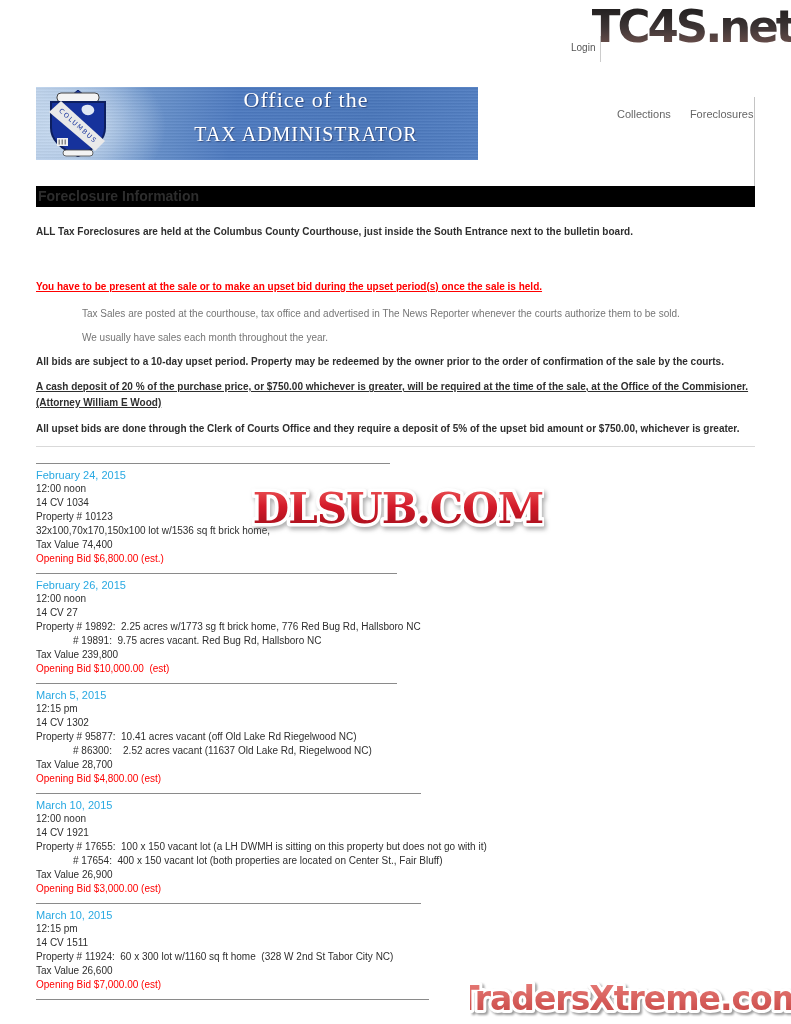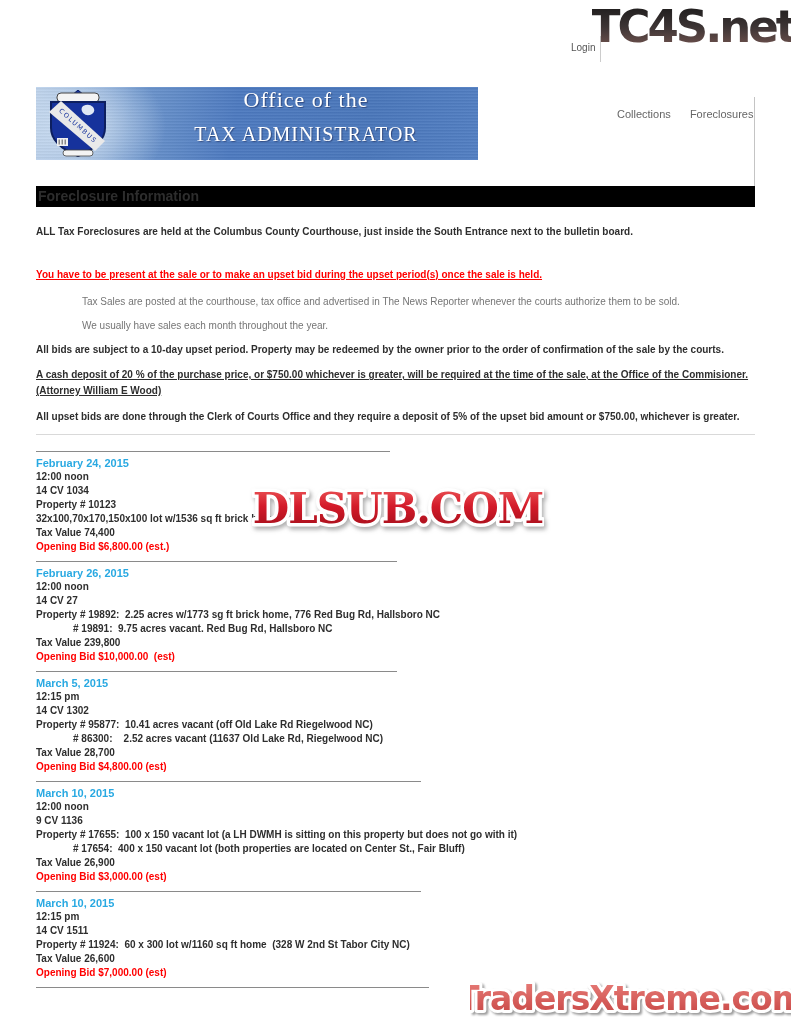--- a/index.html
+++ b/index.html
@@ -34,26 +34,26 @@
   
   .title-bar { position:absolute; left:36px; top:186px; width:719px; height:21px; background:#000; }
   .title-bar h1 { font-size:14px; font-weight:bold; color:#2d2d2d; padding:2px 0 0 2px; }
 
   
   .content { position:absolute; left:36px; top:225px; width:719px; font-size:10px; line-height:13px; }
   .p-bold { color:#2e2e2e; font-weight:bold; margin-bottom:11px; }
   .p-red  { color:#ff0000; font-weight:bold; text-decoration:underline; margin-bottom:14px; }
   .p-gray { color:#757575; margin-bottom:11px;margin-left:46px; }
   .p-underline { text-decoration:underline; }
-  .mb-lg { margin-bottom:30px; }
+  .mb-lg { margin-bottom:42px; }
   .p-two { line-height:16px; }
   .rule { border:none; border-top:1px solid #d9d9d9; margin:8px 0 16px 0; }
 
   
-  .listing { margin-bottom:7px; font-size:10px; line-height:14px; font-weight:bold; color:#2e2e2e; }
+  .listing { margin-bottom:7px; font-size:10px; line-height:14px; font-weight:normal; color:#2e2e2e; }
   .sep { border-top:1px solid #8a8a8a; height:0; margin-bottom:4px; }
   .sep-a { width:354px; } .sep-b { width:361px; } .sep-c { width:385px; }
   .listing .date { color:#29a9e2; font-size:11px; }
   .listing .line { white-space:pre-wrap; }
   .listing .indent { padding-left:37px; }
   .listing .bid { color:#ff0000; }
   .final-sep { border-top:1px solid #8a8a8a; width:393px; margin-top:2px; }
 
   
   .wm-dlsub { position:absolute; left:252px; top:483px; filter: drop-shadow(2px 3px 2px rgba(110,110,110,.55)); }
@@ -149,21 +149,21 @@
       <div class="line">Property # 95877:  10.41 acres vacant (off Old Lake Rd Riegelwood NC)</div>
       <div class="line indent"># 86300:    2.52 acres vacant (11637 Old Lake Rd, Riegelwood NC)</div>
       <div class="line">Tax Value 28,700</div>
       <div class="line bid">Opening Bid $4,800.00 (est)</div>
     </div>
 
     <div class="listing">
       <div class="sep sep-c"></div>
       <div class="date">March 10, 2015</div>
       <div class="line">12:00 noon</div>
-      <div class="line">9 CV 1136</div>
+      <div class="line">14 CV 1921</div>
       <div class="line">Property # 17655:  100 x 150 vacant lot (a LH DWMH is sitting on this property but does not go with it)</div>
       <div class="line indent"># 17654:  400 x 150 vacant lot (both properties are located on Center St., Fair Bluff)</div>
       <div class="line">Tax Value 26,900</div>
       <div class="line bid">Opening Bid $3,000.00 (est)</div>
     </div>
 
     <div class="listing">
       <div class="sep sep-c"></div>
       <div class="date">March 10, 2015</div>
       <div class="line">12:15 pm</div>

